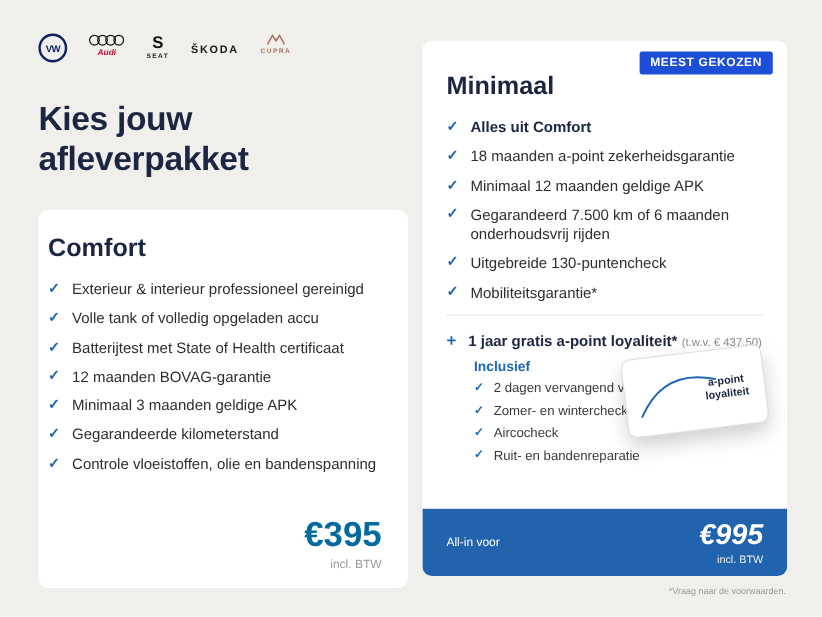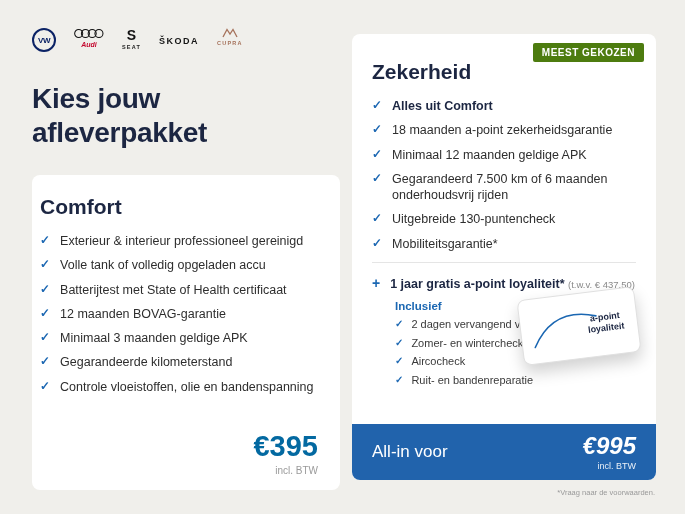--- a/index.html
+++ b/index.html
@@ -31,41 +31,41 @@
   .features { list-style:none; margin-top:14px; }
   .features li { display:flex; gap:10px; font-size:12.5px; color:#2e2e2e; margin-bottom:8px; line-height:1.3; }
   .features li.bold span:last-child { font-weight:700; color:#1c2642; }
   .check { color:#1b67b2; font-weight:bold; font-size:12px; flex:0 0 auto; }
   .price-block { position:absolute; right:22px; bottom:14px; text-align:right; }
   .price { font-size:29px; font-weight:700; color:#0369a1; }
   .price-note { font-size:10px; color:#9a9a9a; margin-top:2px; }
   
   .zeker-card { left:352px; top:34px; width:304px; height:446px; display:flex; flex-direction:column; overflow:hidden; }
   .zeker-body { padding:26px 20px 0 20px; flex:1; position:relative; }
-  .badge { position:absolute; top:9px; right:12px; background:#4d7c0f; color:#fff;
+  .badge { position:absolute; top:9px; right:12px; background:#1d4ed8; color:#fff;
     font-size:10px; font-weight:700; padding:4px 9px; border-radius:2px; letter-spacing:0.5px; }
   .divider { border:none; border-top:1px solid #e5e5e5; margin:10px 0 12px; }
   .loyalty-head { display:flex; gap:10px; align-items:baseline; }
   .plus { color:#1b67b2; font-weight:700; font-size:14px; flex:0 0 auto; }
   .loyalty-label { font-size:12.5px; font-weight:700; color:#1c2642; }
   .loyalty-note { font-size:9.5px; color:#8a8a8a; font-weight:400; white-space:nowrap; }
   .inclusief { margin:9px 0 6px 23px; color:#1b67b2; font-size:11.5px; font-weight:700; }
   .loyalty-wrap { position:relative; }
   .sub-features { list-style:none; margin-left:23px; }
   .sub-features li { display:flex; gap:8px; font-size:11px; color:#3a3a3a; margin-bottom:5px; line-height:1.25; }
   .sub-check { color:#1b67b2; font-weight:bold; font-size:10px; flex:0 0 auto; }
   .loyalty-card { position:absolute; right:-2px; top:18px; width:118px; height:66px;
     background:#fff; border:1px solid #e0e0e0; border-radius:8px;
     transform:rotate(-7deg); box-shadow:0 8px 16px rgba(0,0,0,.18); }
   .loyalty-card .txt { position:absolute; right:13px; top:21px; text-align:center;
     font-size:9px; color:#1c2642; line-height:1.25; font-weight:700; }
   .loyalty-card svg { position:absolute; left:4px; top:4px; }
   .blue-footer { background:#2163ac; height:56px; display:flex; align-items:center;
     justify-content:space-between; padding:0 20px; color:#fff; flex:0 0 auto; }
-  .allin { font-size:17px; }
+  .allin { font-size:10px; }
   .footer-price { text-align:right; }
   .footer-price .p { font-size:24px; font-weight:700; line-height:1;font-style:italic; }
   .footer-price .n { font-size:9px; opacity:.9; margin-top:3px; }
   .footnote { position:absolute; right:30px; top:488px; font-size:7.5px; color:#9a9a9a; }
 </style>
 </head>
 <body>
 
 <div class="page">
 
@@ -136,21 +136,21 @@
     </ul>
     <div class="price-block">
       <div class="price">€395</div>
       <div class="price-note">incl. BTW</div>
     </div>
   </section>
 
   <section class="card zeker-card">
     <div class="zeker-body">
       <div class="badge">MEEST GEKOZEN</div>
-      <h2>Zekerheid</h2>
+      <h2>Minimaal</h2>
       <ul class="features">
         <li class="bold">
             <span class="check">✓</span>
             <span>Alles uit Comfort</span>
           </li>
         <li>
             <span class="check">✓</span>
             <span>18 maanden a-point zekerheidsgarantie</span>
           </li>
         <li>

